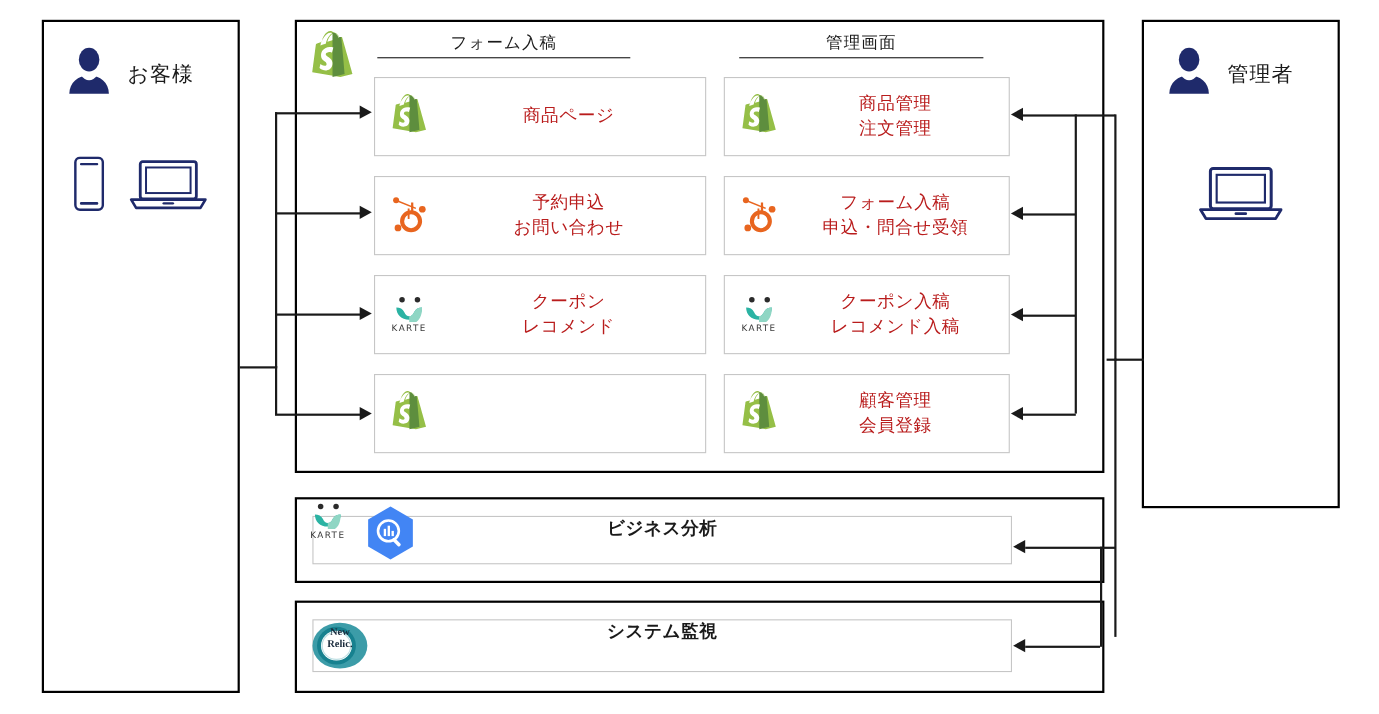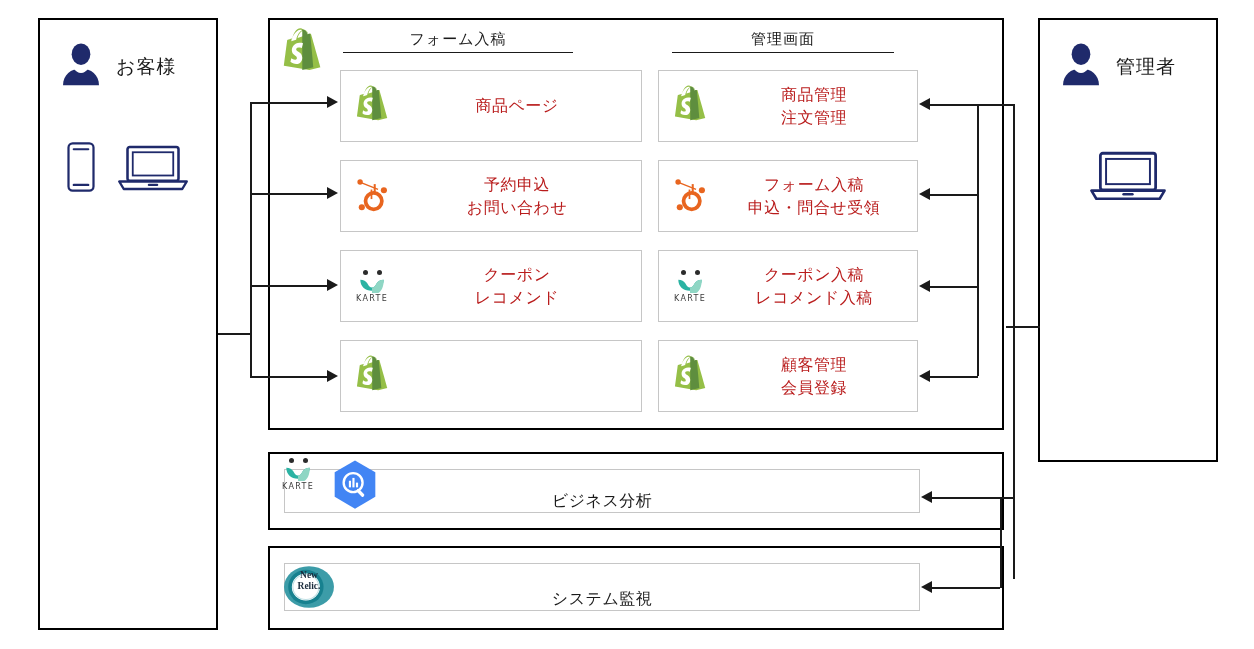--- a/index.html
+++ b/index.html
@@ -105,22 +105,23 @@
     letter-spacing: 0.5px;
     font-family: Liberation Serif, serif;
   }
   .card .txt .l2 { display: block; }
 
   .wide-card {
     position: absolute;
     border: 1.5px solid #c6c6c6;
     background: #ffffff;
     display: flex;
-    align-items: flex-end;
+    align-items: flex-start;
     justify-content: center;
+    font-weight: bold;
   }
   .wide-card .txt {
     font-size: 16px;
     color: #1a1a1a;
     letter-spacing: 0.5px;
   }
 
   
   .karte {
     display: flex;

